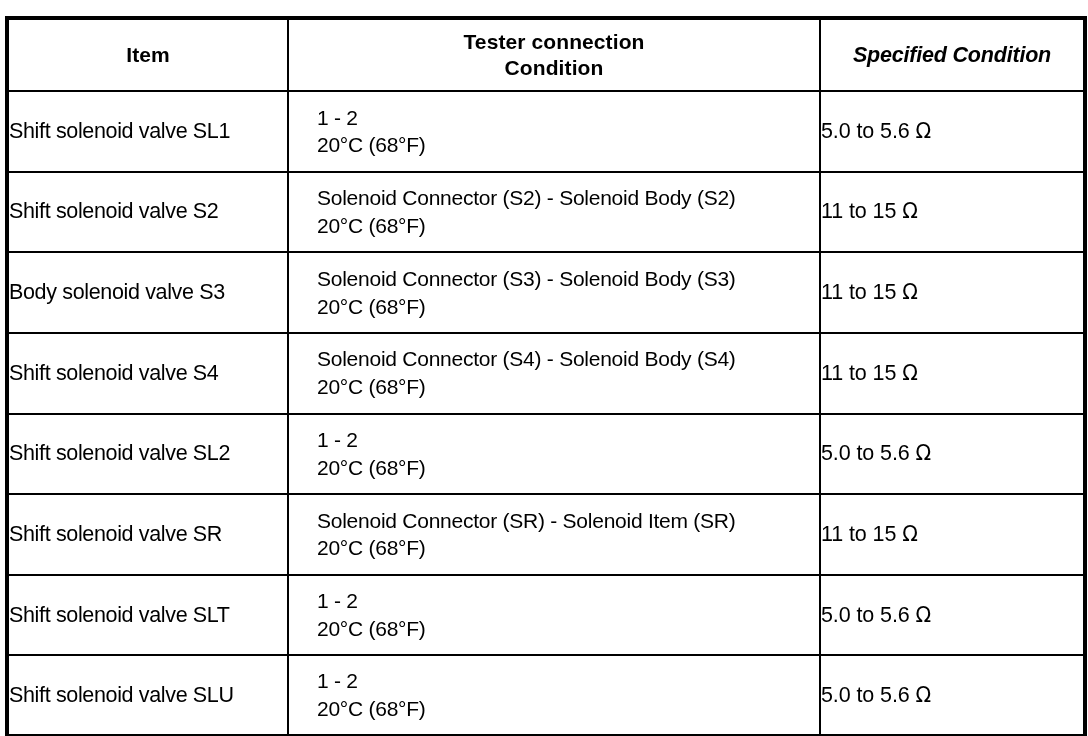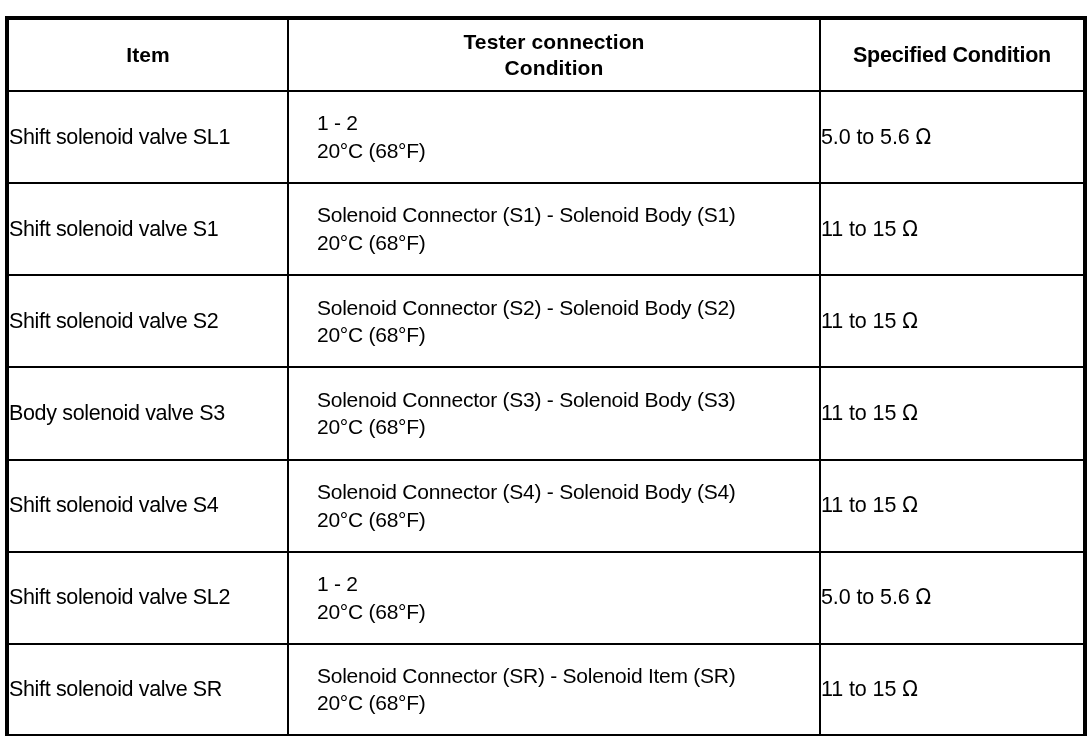--- a/index.html
+++ b/index.html
@@ -55,20 +55,21 @@
     line-height: 1.22;
     letter-spacing: 0.1px;
   }
   th.hdr .hdr-line { display: block; }
   th.hdr-spec {
     font-size: 21.5px;
     letter-spacing: -0.2px;
     padding-left: 4px;
     padding-right: 2px;
     white-space: nowrap;
+    font-style: italic;
   }
 
   
   tbody tr { height: 72px; }
 
   td.cell-item {
     font-size: 21.5px;
     letter-spacing: -0.35px;
     padding-left: 6px;
     padding-right: 2px;
@@ -120,28 +121,20 @@
 
       <tr>
         <td class="cell-item">Shift solenoid valve SL1</td>
         <td class="cell-cond">
           <span class="cond-line">1 - 2</span>
           <span class="cond-line">20°C (68°F)</span>
         </td>
         <td class="cell-spec"><span>5.0 to 5.6</span> <span class="ohm">Ω</span></td>
       </tr>
 
-      <tr>
-        <td class="cell-item">Shift solenoid valve S1</td>
-        <td class="cell-cond">
-          <span class="cond-line">Solenoid Connector (S1) - Solenoid Body (S1)</span>
-          <span class="cond-line">20°C (68°F)</span>
-        </td>
-        <td class="cell-spec"><span>11 to 15</span> <span class="ohm">Ω</span></td>
-      </tr>
 
       <tr>
         <td class="cell-item">Shift solenoid valve S2</td>
         <td class="cell-cond">
           <span class="cond-line">Solenoid Connector (S2) - Solenoid Body (S2)</span>
           <span class="cond-line">20°C (68°F)</span>
         </td>
         <td class="cell-spec"><span>11 to 15</span> <span class="ohm">Ω</span></td>
       </tr>
 
@@ -174,17 +167,33 @@
 
       <tr>
         <td class="cell-item">Shift solenoid valve SR</td>
         <td class="cell-cond">
           <span class="cond-line">Solenoid Connector (SR) - Solenoid Item (SR)</span>
           <span class="cond-line">20°C (68°F)</span>
         </td>
         <td class="cell-spec"><span>11 to 15</span> <span class="ohm">Ω</span></td>
       </tr>
 
+      <tr>
+        <td class="cell-item">Shift solenoid valve SLT</td>
+        <td class="cell-cond">
+          <span class="cond-line">1 - 2</span>
+          <span class="cond-line">20°C (68°F)</span>
+        </td>
+        <td class="cell-spec"><span>5.0 to 5.6</span> <span class="ohm">Ω</span></td>
+      </tr>
 
+      <tr>
+        <td class="cell-item">Shift solenoid valve SLU</td>
+        <td class="cell-cond">
+          <span class="cond-line">1 - 2</span>
+          <span class="cond-line">20°C (68°F)</span>
+        </td>
+        <td class="cell-spec"><span>5.0 to 5.6</span> <span class="ohm">Ω</span></td>
+      </tr>
 
     </tbody>
   </table>
 </div>
 
 </body></html>

